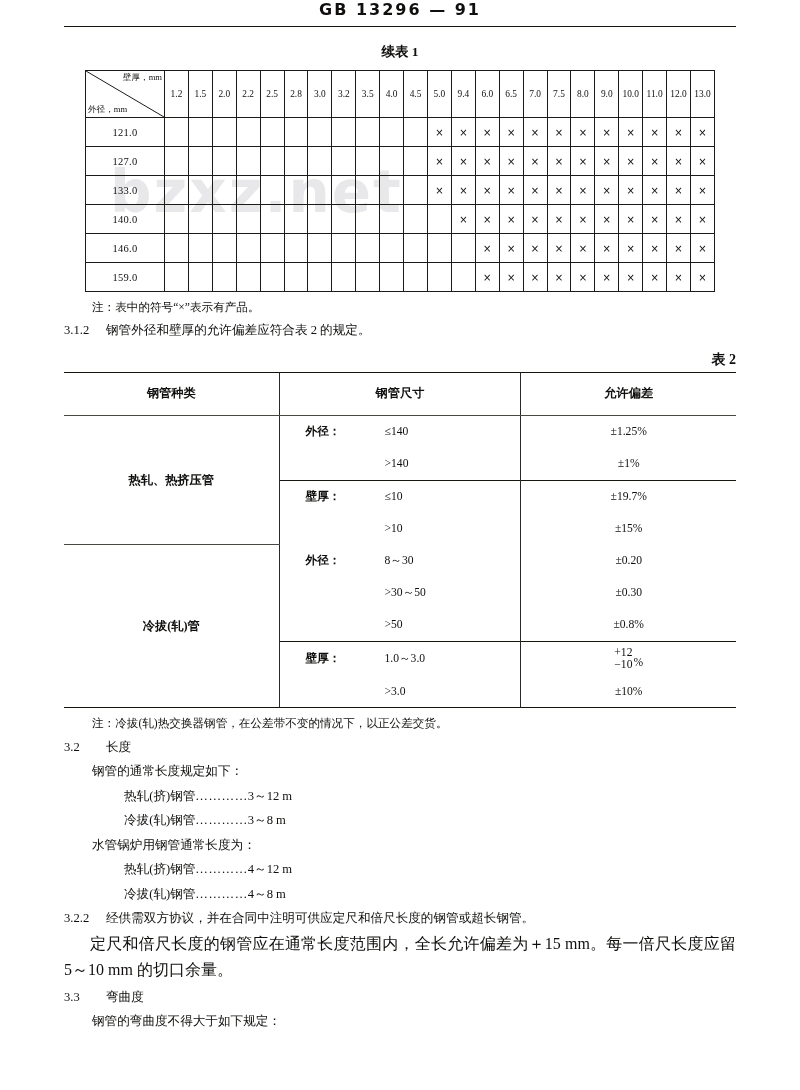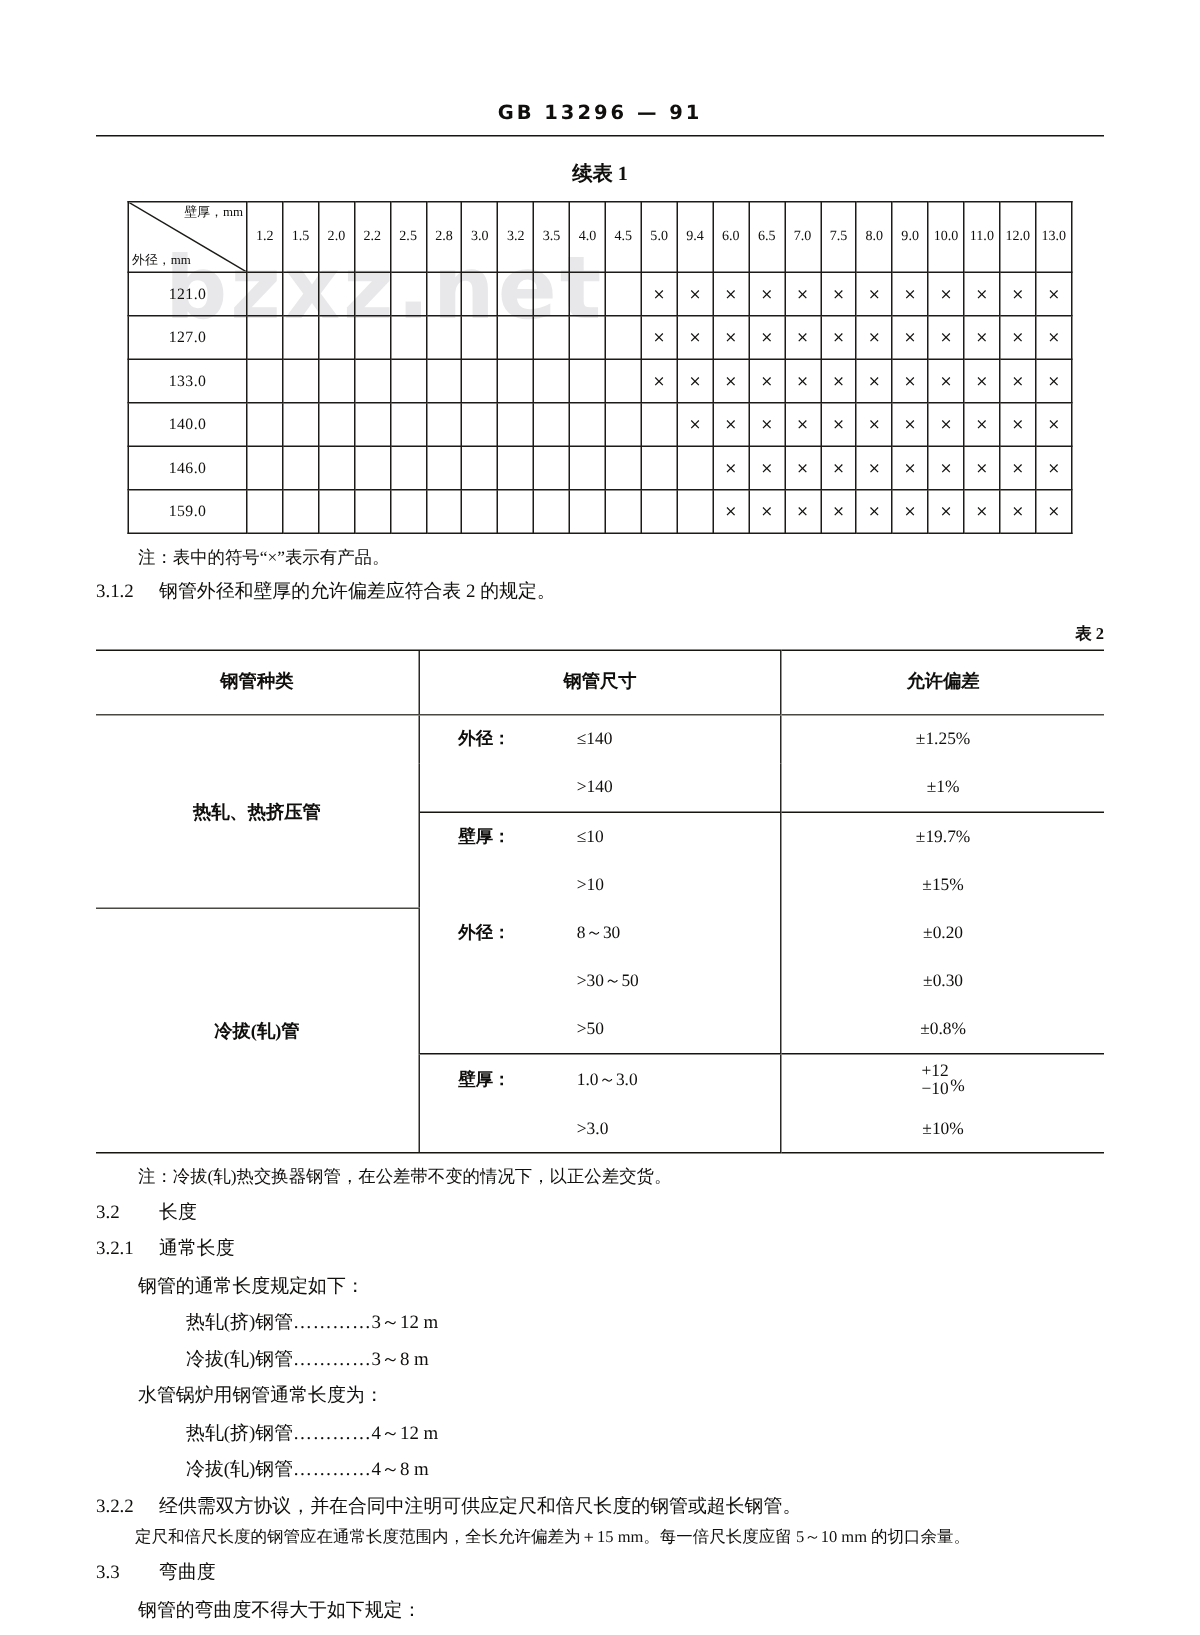--- a/index.html
+++ b/index.html
@@ -36,24 +36,23 @@
     color: rgba(150,152,158,0.22);
     z-index: 0;
     user-select: none;
     white-space: nowrap;
   }
 
   
   .doc-header {
     text-align: center;
     font-family: "DejaVu Sans", sans-serif;
-    font-size: 13px;
+    font-size: 16px;
     font-weight: 700;
     letter-spacing: 2px;
-    padding-top: 68px;
     position: relative;
     z-index: 2;
   }
   .rule-top {
     margin: 7px auto 0 auto;
     width: 672px;
     border-top: 1.6px solid #16150f;
     position: relative;
     z-index: 2;
   }
@@ -144,37 +143,37 @@
   }
   .sec .num { display: inline-block; min-width: 42px; }
   .sec.indent1 { padding-left: 28px; }
   .sec.indent2 { padding-left: 60px; }
   .sec.indent3 { padding-left: 0px; }
   .para {
     position: relative;
     z-index: 2;
     width: 672px;
     margin: 2px auto 0 auto;
-    font-size: 11px;
+    font-size: 16px;
     line-height: 1.62;
     text-align: justify;
     box-sizing: border-box;
   }
   .para.hang { text-indent: 26px; }
 
   .cap2-row {
     position: relative;
     z-index: 2;
     width: 672px;
     margin: 10px auto 0 auto;
     display: flex;
     align-items: baseline;
   }
   .cap2-row .spacerL { flex: 1; }
-  .cap2-row .cap2 { font-size: 11px; font-weight: 700; }
+  .cap2-row .cap2 { font-size: 14px; font-weight: 700; }
   .cap2-row .spacerR { flex: 1; text-align: right; font-size: 11.6px; }
 
   
   table.t2 {
     position: relative;
     z-index: 2;
     border-collapse: collapse;
     width: 672px;
     margin: 3px auto 0 auto;
     table-layout: fixed;
@@ -540,23 +539,20 @@
         </tr>
       </tbody>
   </table>
 
   <div class="note">注：冷拔(轧)热交换器钢管，在公差带不变的情况下，以正公差交货。</div>
 
   <div class="sec indent3">
     <span class="num">3.2</span><span>长度</span>
   </div>
 
-  <div class="sec indent3">
-    <span class="num">3.2.1</span><span>通常长度</span>
-  </div>
 
   <div class="sec indent1">钢管的通常长度规定如下：</div>
 
   <div class="sec indent2">
     <span>热轧(挤)钢管</span><span class="dots">…………</span><span>3～12 m</span>
   </div>
   <div class="sec indent2">
     <span>冷拔(轧)钢管</span><span class="dots">…………</span><span>3～8 m</span>
   </div>
 

